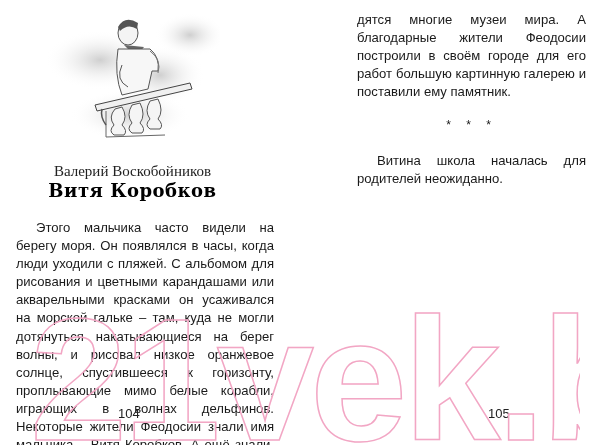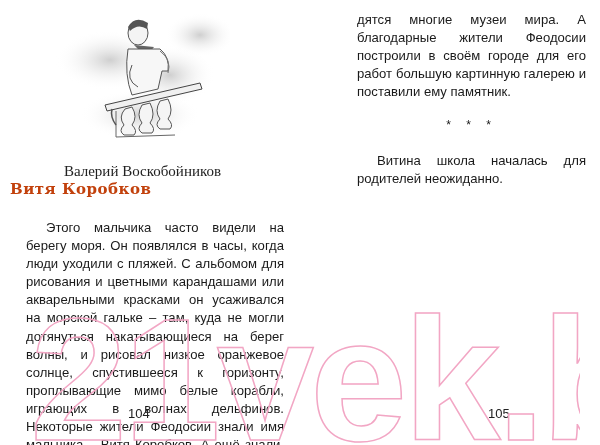--- a/index.html
+++ b/index.html
@@ -2,31 +2,31 @@
 <html><head>
 <meta charset="utf-8">
 <style>
   html, body { margin: 0; padding: 0; }
   body {
     width: 600px; height: 445px; overflow: hidden; background: #ffffff;
     position: relative; font-family: "Liberation Sans", sans-serif; color: #1a1a1a;
   }
   .spread { position: absolute; inset: 0; }
   .page { position: absolute; top: 0; bottom: 0; }
-  .page-left { left: 10px; width: 300px; }
+  .page-left { left: 0; width: 300px; }
   .illustration {
     position: absolute; left: 40px; top: 5px; width: 180px; height: 140px;
   }
   .author {
     position: absolute; left: 0; width: 265px; top: 163px; text-align: center;
     font-family: "Liberation Serif", serif; font-size: 15px; color: #222;
   }
   .title {
-    position: absolute; left: 0; width: 265px; top: 180px; text-align: left;
-    font-family: "DejaVu Serif", serif; font-size: 15px; font-weight: bold; letter-spacing: 0.5px; color: #c2410c;
+    position: absolute; left: 0; width: 265px; top: 180px; text-align: center;
+    font-family: "DejaVu Serif", serif; font-size: 18px; font-weight: bold; letter-spacing: 0.5px; color: #000000;
   }
   .text {
     position: absolute; font-size: 13.1px; line-height: 18.1px; text-align: justify;
   }
   .text p { margin: 12px; text-indent: 20px; }
   .text p.noindent { text-indent: 0; }
   .left-text { left: 4px; top: 207px; width: 282px; }
   .right-text { left: 345px; top: -1px; width: 253px; }
   .stars {
     text-align: center; font-size: 12px; letter-spacing: 6px; margin: 15px 0 17px 0;

